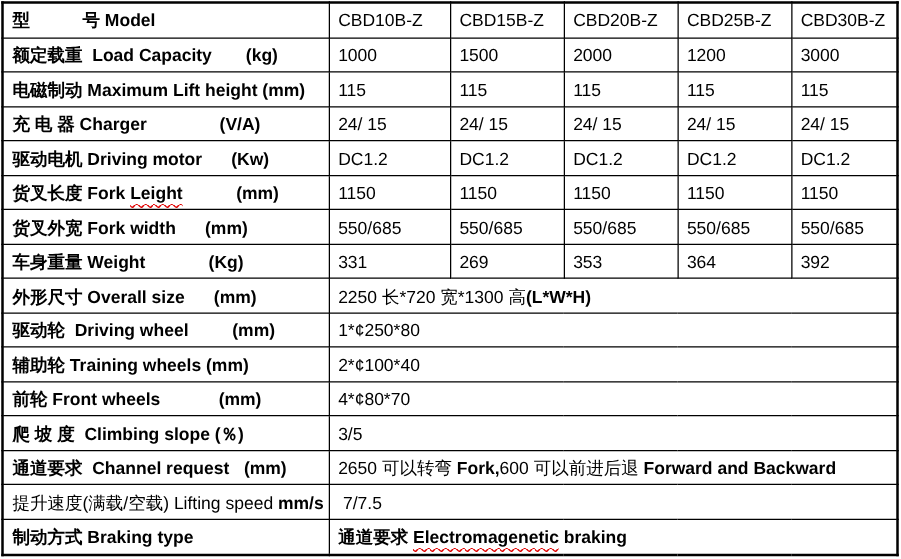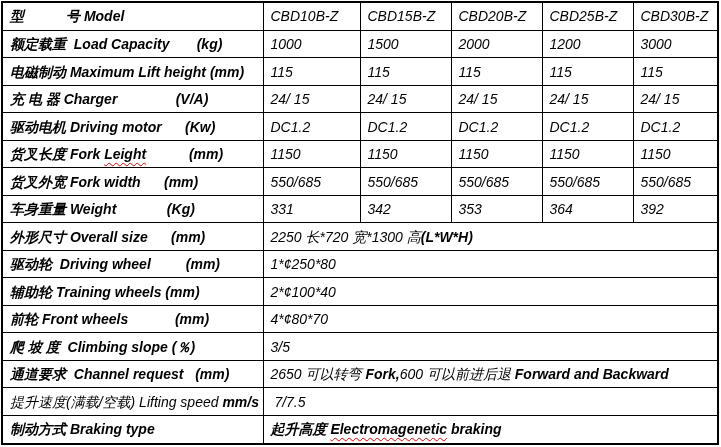--- a/index.html
+++ b/index.html
@@ -4,21 +4,21 @@
 <style>
   html, body {
     margin: 0; padding: 0;
     width: 721px; height: 447px;
     overflow: hidden;
     background: #ffffff;
   }
   #spec-table-wrap {
     position: absolute;
     left: 1px; top: 1px;
-    width: 717px; height: 368px; font-style: italic;
+    width: 717px; height: 368px;
   }
   table.spec {
     border-collapse: collapse;
     table-layout: fixed;
     width: 716px; height: 444px;
     border: 2px solid #000;
   }
   table.spec td {
     border: 1px solid #000;
     padding: 0 2px 0 7px;
@@ -104,21 +104,21 @@
           <td><span class="seg b">货叉外宽 Fork width      (mm)</span></td>
           <td><span class="seg">550/685</span></td>
           <td><span class="seg">550/685</span></td>
           <td><span class="seg">550/685</span></td>
           <td><span class="seg">550/685</span></td>
           <td><span class="seg">550/685</span></td>
         </tr>
         <tr>
           <td><span class="seg b">车身重量 Weight             (Kg)</span></td>
           <td><span class="seg">331</span></td>
-          <td><span class="seg">342</span></td>
+          <td><span class="seg">269</span></td>
           <td><span class="seg">353</span></td>
           <td><span class="seg">364</span></td>
           <td><span class="seg">392</span></td>
         </tr>
         <tr>
           <td><span class="seg b">外形尺寸 Overall size      (mm)</span></td>
           <td colspan="5"><span class="seg">2250 长*720 宽*1300 高</span><span class="seg b">(L*W*H)</span></td>
         </tr>
         <tr>
           <td><span class="seg b">驱动轮  Driving wheel         (mm)</span></td>
@@ -139,17 +139,17 @@
         <tr>
           <td><span class="seg b">通道要求  Channel request   (mm)</span></td>
           <td colspan="5"><span class="seg">2650 可以转弯 </span><span class="seg b">Fork,</span><span class="seg">600 可以前进后退 </span><span class="seg b">Forward and Backward</span></td>
         </tr>
         <tr>
           <td><span class="seg">提升速度(满载/空载) Lifting speed </span><span class="seg b">mm/s</span></td>
           <td colspan="5"><span class="seg"> 7/7.5</span></td>
         </tr>
         <tr>
           <td><span class="seg b">制动方式 Braking type</span></td>
-          <td colspan="5"><span class="seg b">起升高度 </span><span class="seg b sq">Electromagenetic</span><span class="seg b"> braking</span></td>
+          <td colspan="5"><span class="seg b">通道要求 </span><span class="seg b sq">Electromagenetic</span><span class="seg b"> braking</span></td>
         </tr>
       </tbody>
   </table>
 </div>
 
 </body></html>

